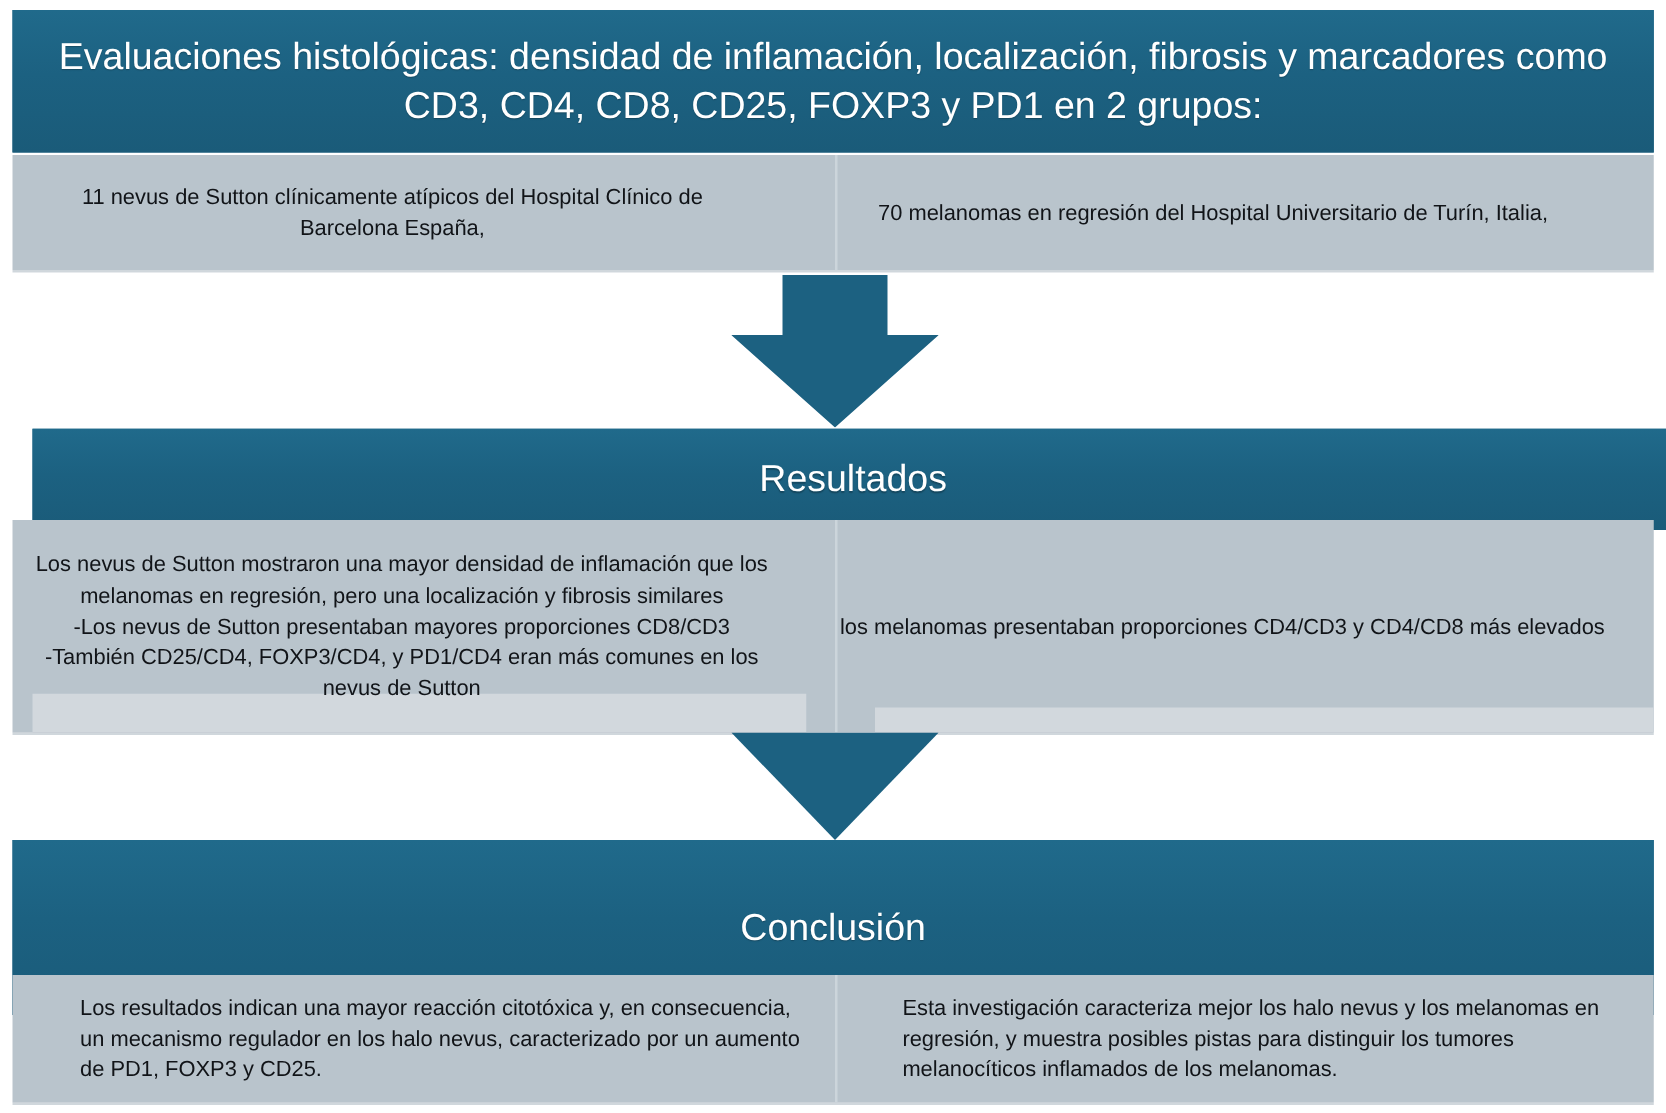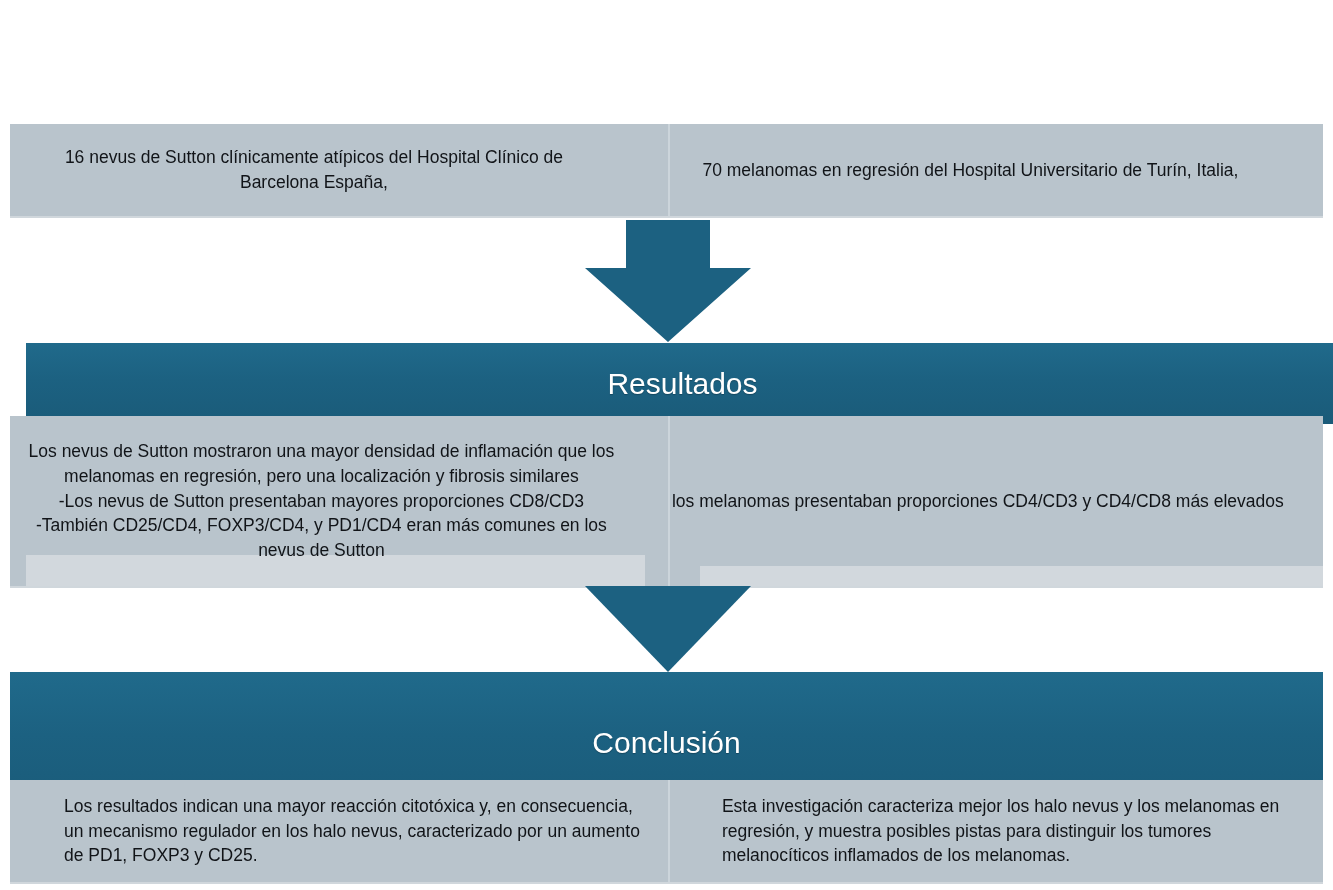--- a/index.html
+++ b/index.html
@@ -161,24 +161,27 @@
     height: 2px;
     background: rgba(120,140,155,0.35);
     z-index: 1;
   }
 </style>
 </head>
 <body>
 
 <div class="canvas">
 
+  <div class="banner" id="banner-top">
+    <span class="banner-text">Evaluaciones histológicas: densidad de inflamación, localización, fibrosis y marcadores como  CD3, CD4, CD8, CD25, FOXP3 y PD1 en 2 grupos:</span>
+  </div>
 
   <div class="content-row" id="row-groups">
     <div class="cell left">
-      <span class="cell-text">16 nevus de Sutton clínicamente atípicos del Hospital Clínico de Barcelona España,</span>
+      <span class="cell-text">11 nevus de Sutton clínicamente atípicos del Hospital Clínico de Barcelona España,</span>
     </div>
     <div class="divider"></div>
     <div class="cell right">
       <span class="cell-text">70 melanomas en regresión del Hospital Universitario de Turín, Italia,</span>
     </div>
   </div>
   <div class="underline-shadow" style="left:10px; top:216px; width:1313px;"></div>
 
   <div class="arrow" id="arrow-one">
     <svg width="166" height="122" viewBox="0 0 166 122" xmlns="http://www.w3.org/2000/svg">

